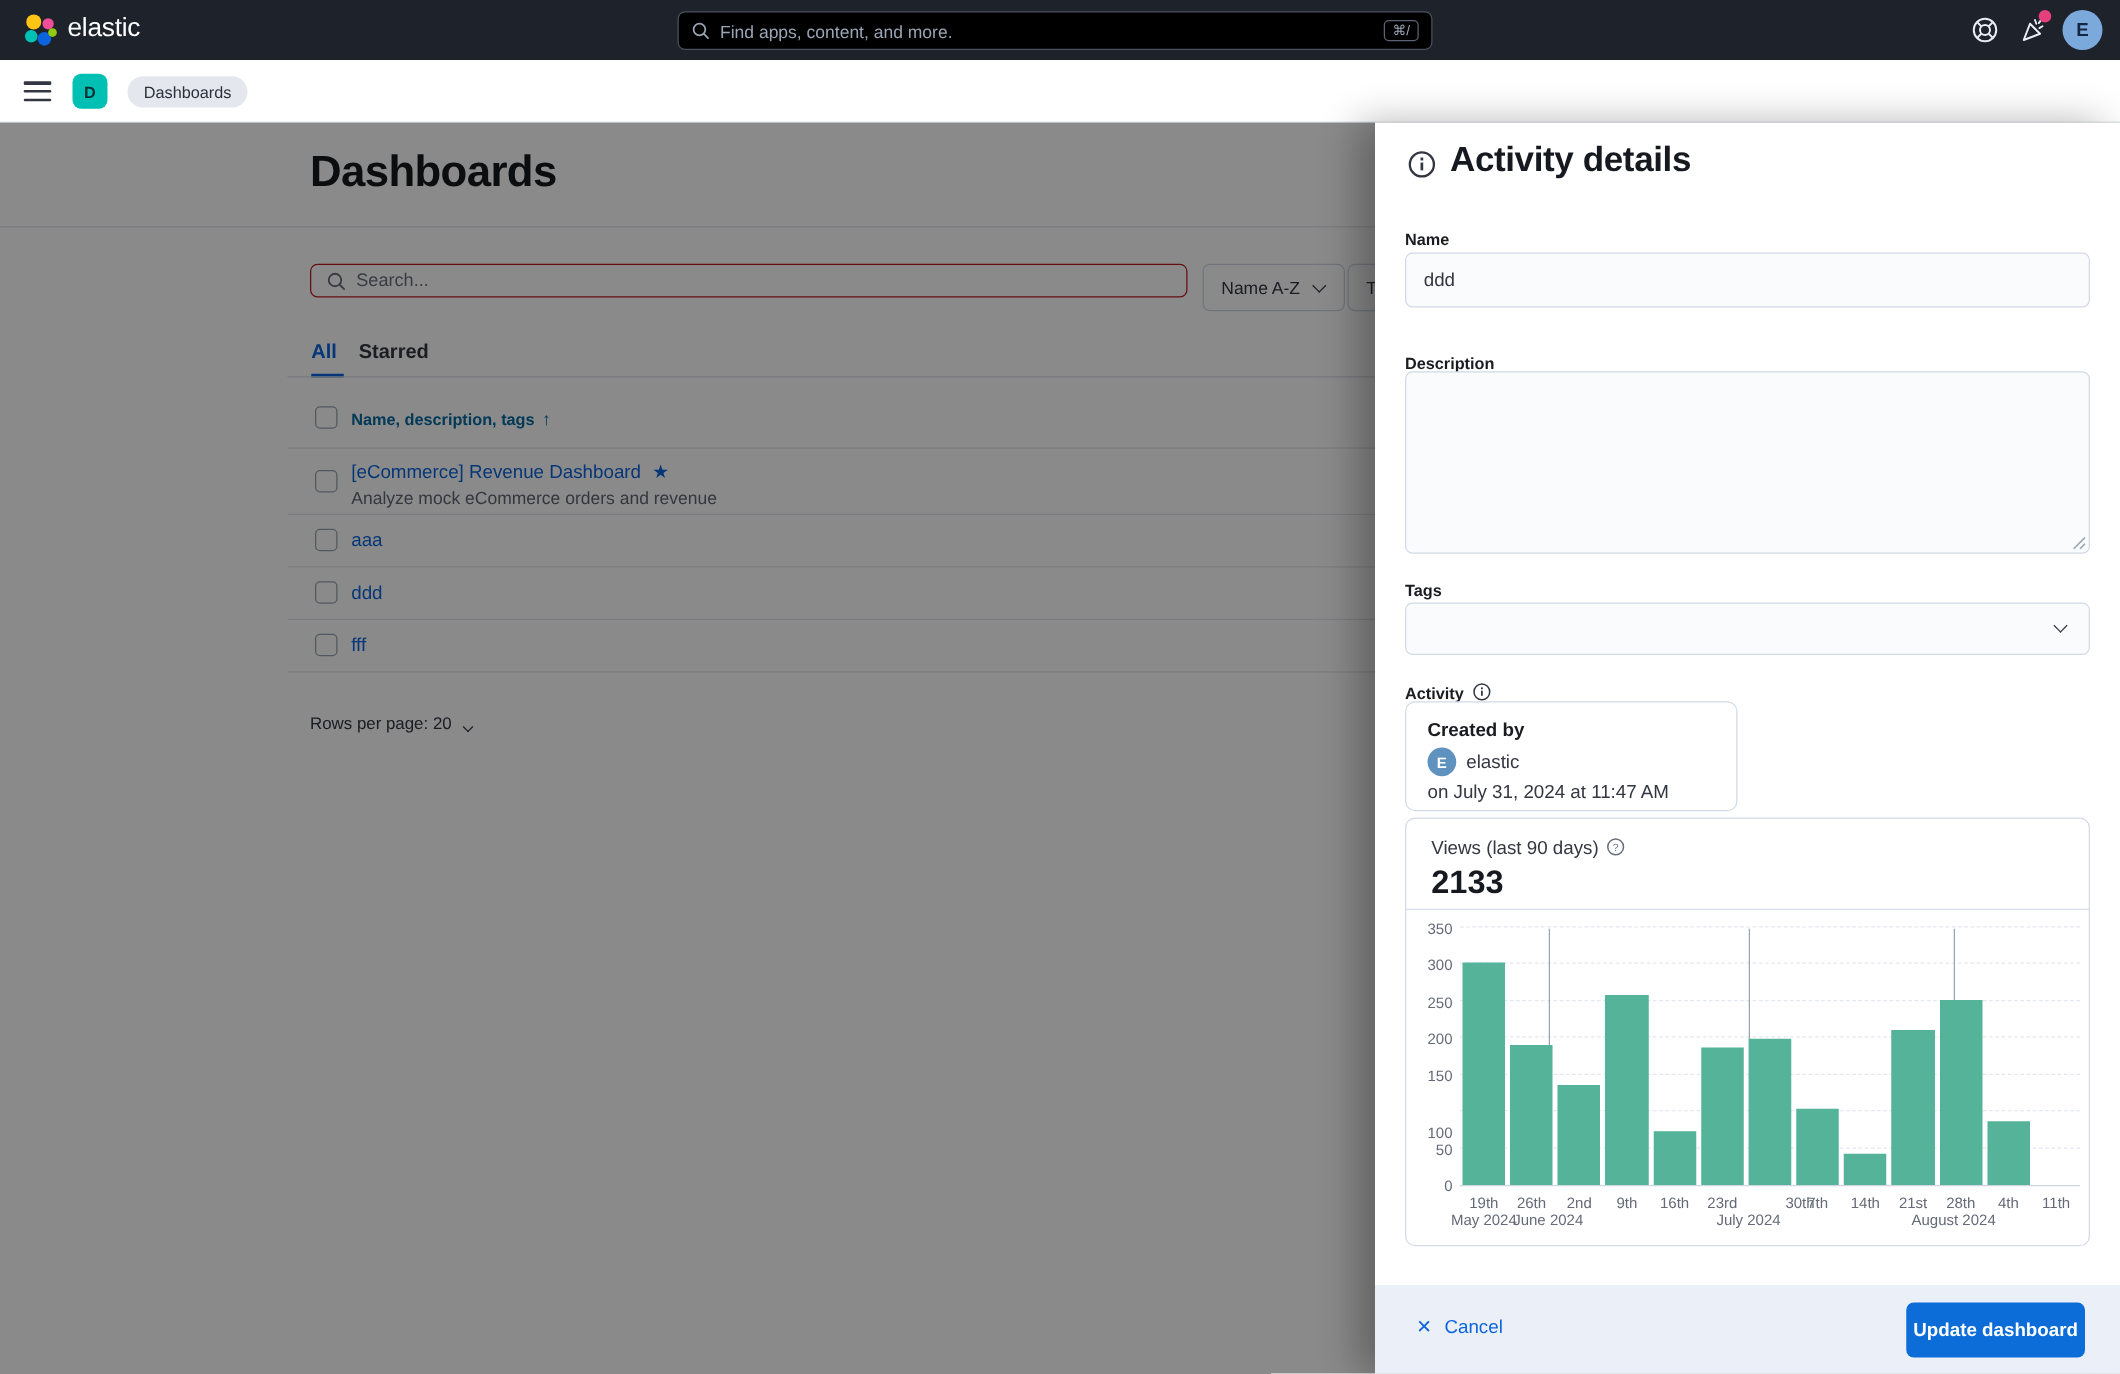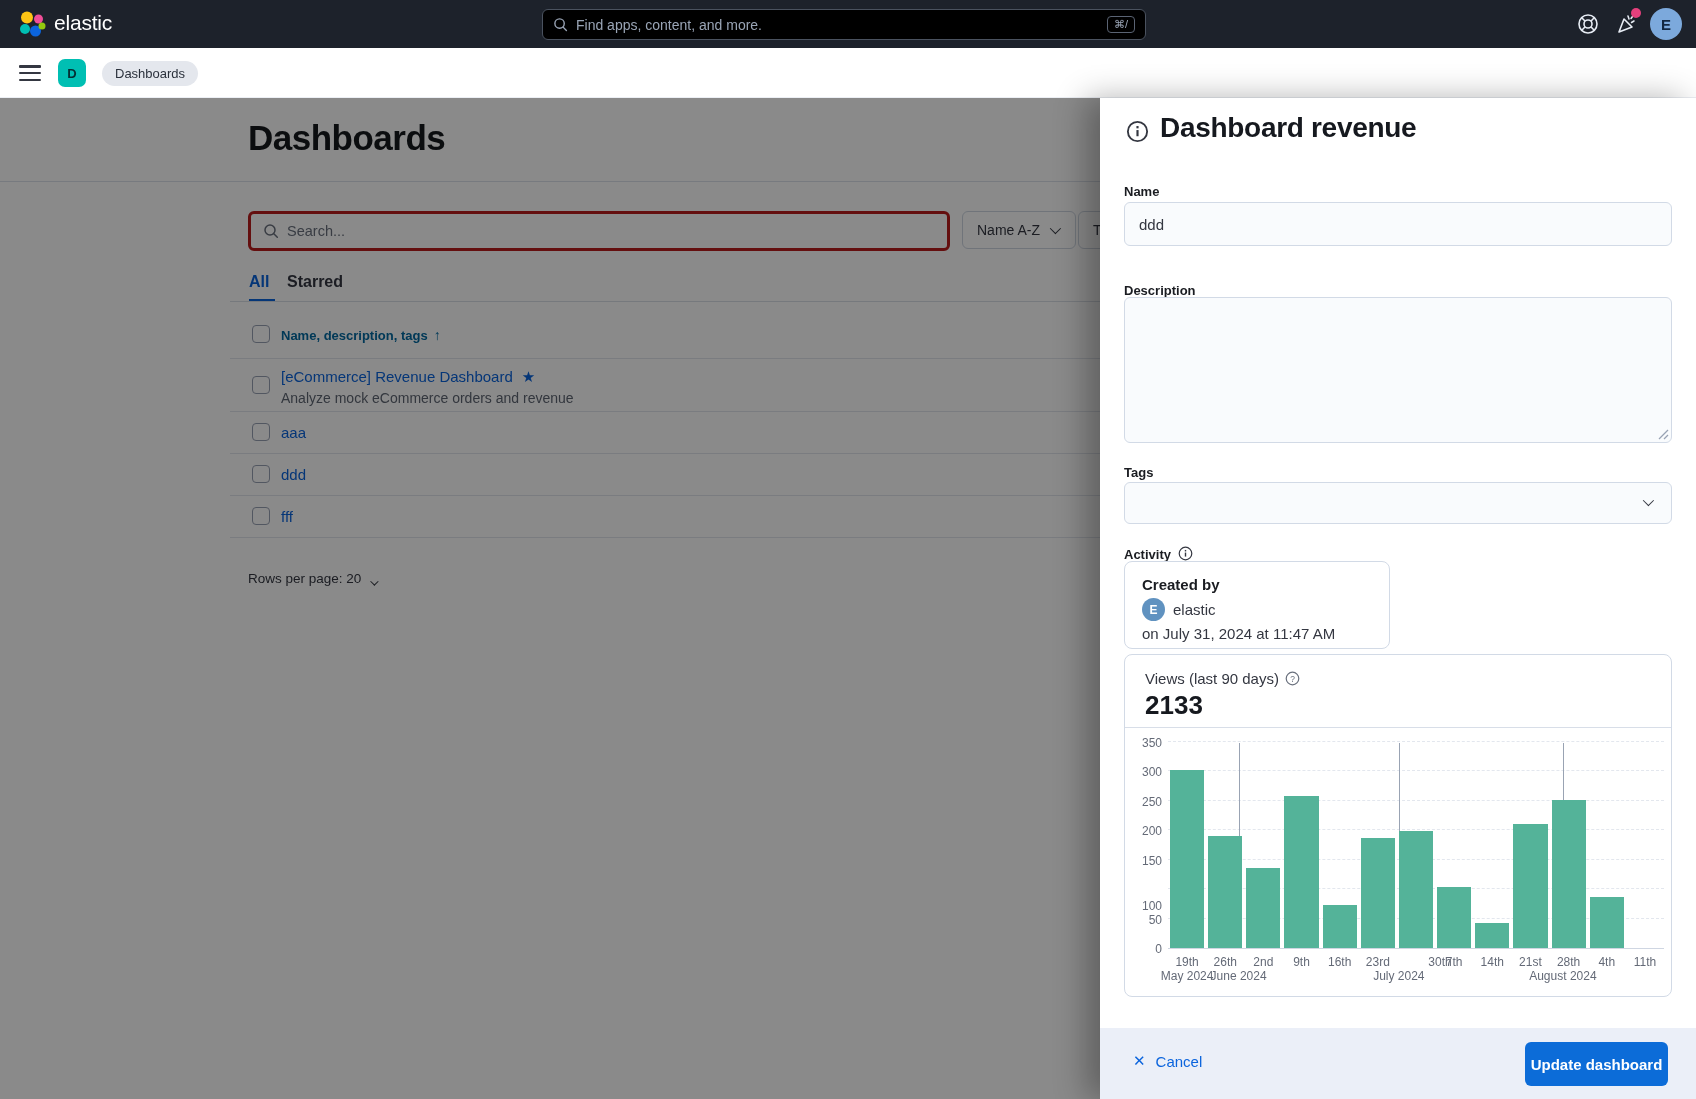--- a/index.html
+++ b/index.html
@@ -25,21 +25,21 @@
   
   .breadbar { position:absolute; left:0; top:48px; width:1696px; height:50px; background:#fff; border-bottom:1px solid #eceff4; z-index:20; }
   .hamburger { position:absolute; left:19px; top:17px; width:22px; height:16px; display:flex; flex-direction:column; justify-content:space-between; cursor:pointer; }
   .hamburger span { display:block; height:2.5px; background:#343741; border-radius:1px; }
   .space-chip { position:absolute; left:58px; top:11px; width:28px; height:28px; border-radius:7px; background:#00bfb3; color:#042f33; font-size:13px; font-weight:700; display:flex; align-items:center; justify-content:center; }
   .crumb-pill { position:absolute; left:102px; top:13px; height:25px; border-radius:13px; background:#e4e7ed; color:#2b313c; font-size:13px; font-weight:500; display:flex; align-items:center; padding:0 13px; }
 
   
   .page-title { position:absolute; left:248px; top:118px; font-size:35px; font-weight:700; color:#15181d; letter-spacing:-0.5px; }
   .page-hr { position:absolute; left:0; top:181px; width:1696px; height:1px; background:#dde2ea; }
-  .list-search { position:absolute; left:248px; top:211px; width:702px; height:40px; background:#fff; border:3px solid #b91c1c; border-radius:6px; display:flex; align-items:center; padding:0 12px; color:#69707d; }
+  .list-search { position:absolute; left:248px; top:211px; width:702px; height:27px; background:#fff; border:1px solid #b91c1c; border-radius:6px; display:flex; align-items:center; padding:0 12px; color:#69707d; }
   .list-search input { flex:1; border:none; outline:none; background:transparent; font-size:14.5px; color:#343741; margin-left:8px; font-family:"Liberation Sans", sans-serif; }
   .list-search input::placeholder { color:#69707d; opacity:1; }
   .ctl-btn { position:absolute; top:211px; height:38px; background:#fff; border:1px solid #cfd7e2; border-radius:6px; display:flex; align-items:center; gap:10px; padding:0 14px; font-size:14px; color:#343741; cursor:pointer; }
   .sort-btn { left:962px; width:114px; }
   .tags-btn { left:1078px; width:92px; }
   .chev { width:8px; height:8px; border-right:1.8px solid currentColor; border-bottom:1.8px solid currentColor; transform:rotate(45deg) translateY(-2px); }
   .chev-sm { width:6px; height:6px; }
 
   .tab { position:absolute; top:273px; font-size:16px; font-weight:700; cursor:pointer; }
   .tab-all { left:249px; color:#0b64dd; }
@@ -197,21 +197,21 @@
   </div>
 
   <div class="overlay"></div>
 
   <aside class="flyout">
     <svg class="fly-title-icon" viewBox="0 0 16 16">
         <circle cx="8" cy="8" r="6.7" fill="none" stroke="currentColor" stroke-width="1.3"></circle>
         <rect x="7.25" y="7" width="1.5" height="4.3" fill="currentColor"></rect>
         <rect x="7.25" y="4.2" width="1.5" height="1.6" fill="currentColor"></rect>
       </svg>
-    <h2 class="fly-title">Dashboard revenue</h2>
+    <h2 class="fly-title">Activity details</h2>
 
     <label class="fld-label" style="top:86px">Name</label>
     <input class="fld-input" style="top: 104px;" type="text" value="ddd">
 
     <label class="fld-label" style="top:185px">Description</label>
     <textarea class="fld-textarea" style=""></textarea>
     <svg class="resize-handle" viewBox="0 0 12 12">
         <line x1="2" y1="11" x2="11" y2="2" stroke="currentColor" stroke-width="1.3"></line>
         <line x1="7" y1="11" x2="11" y2="7" stroke="currentColor" stroke-width="1.3"></line>
       </svg>

